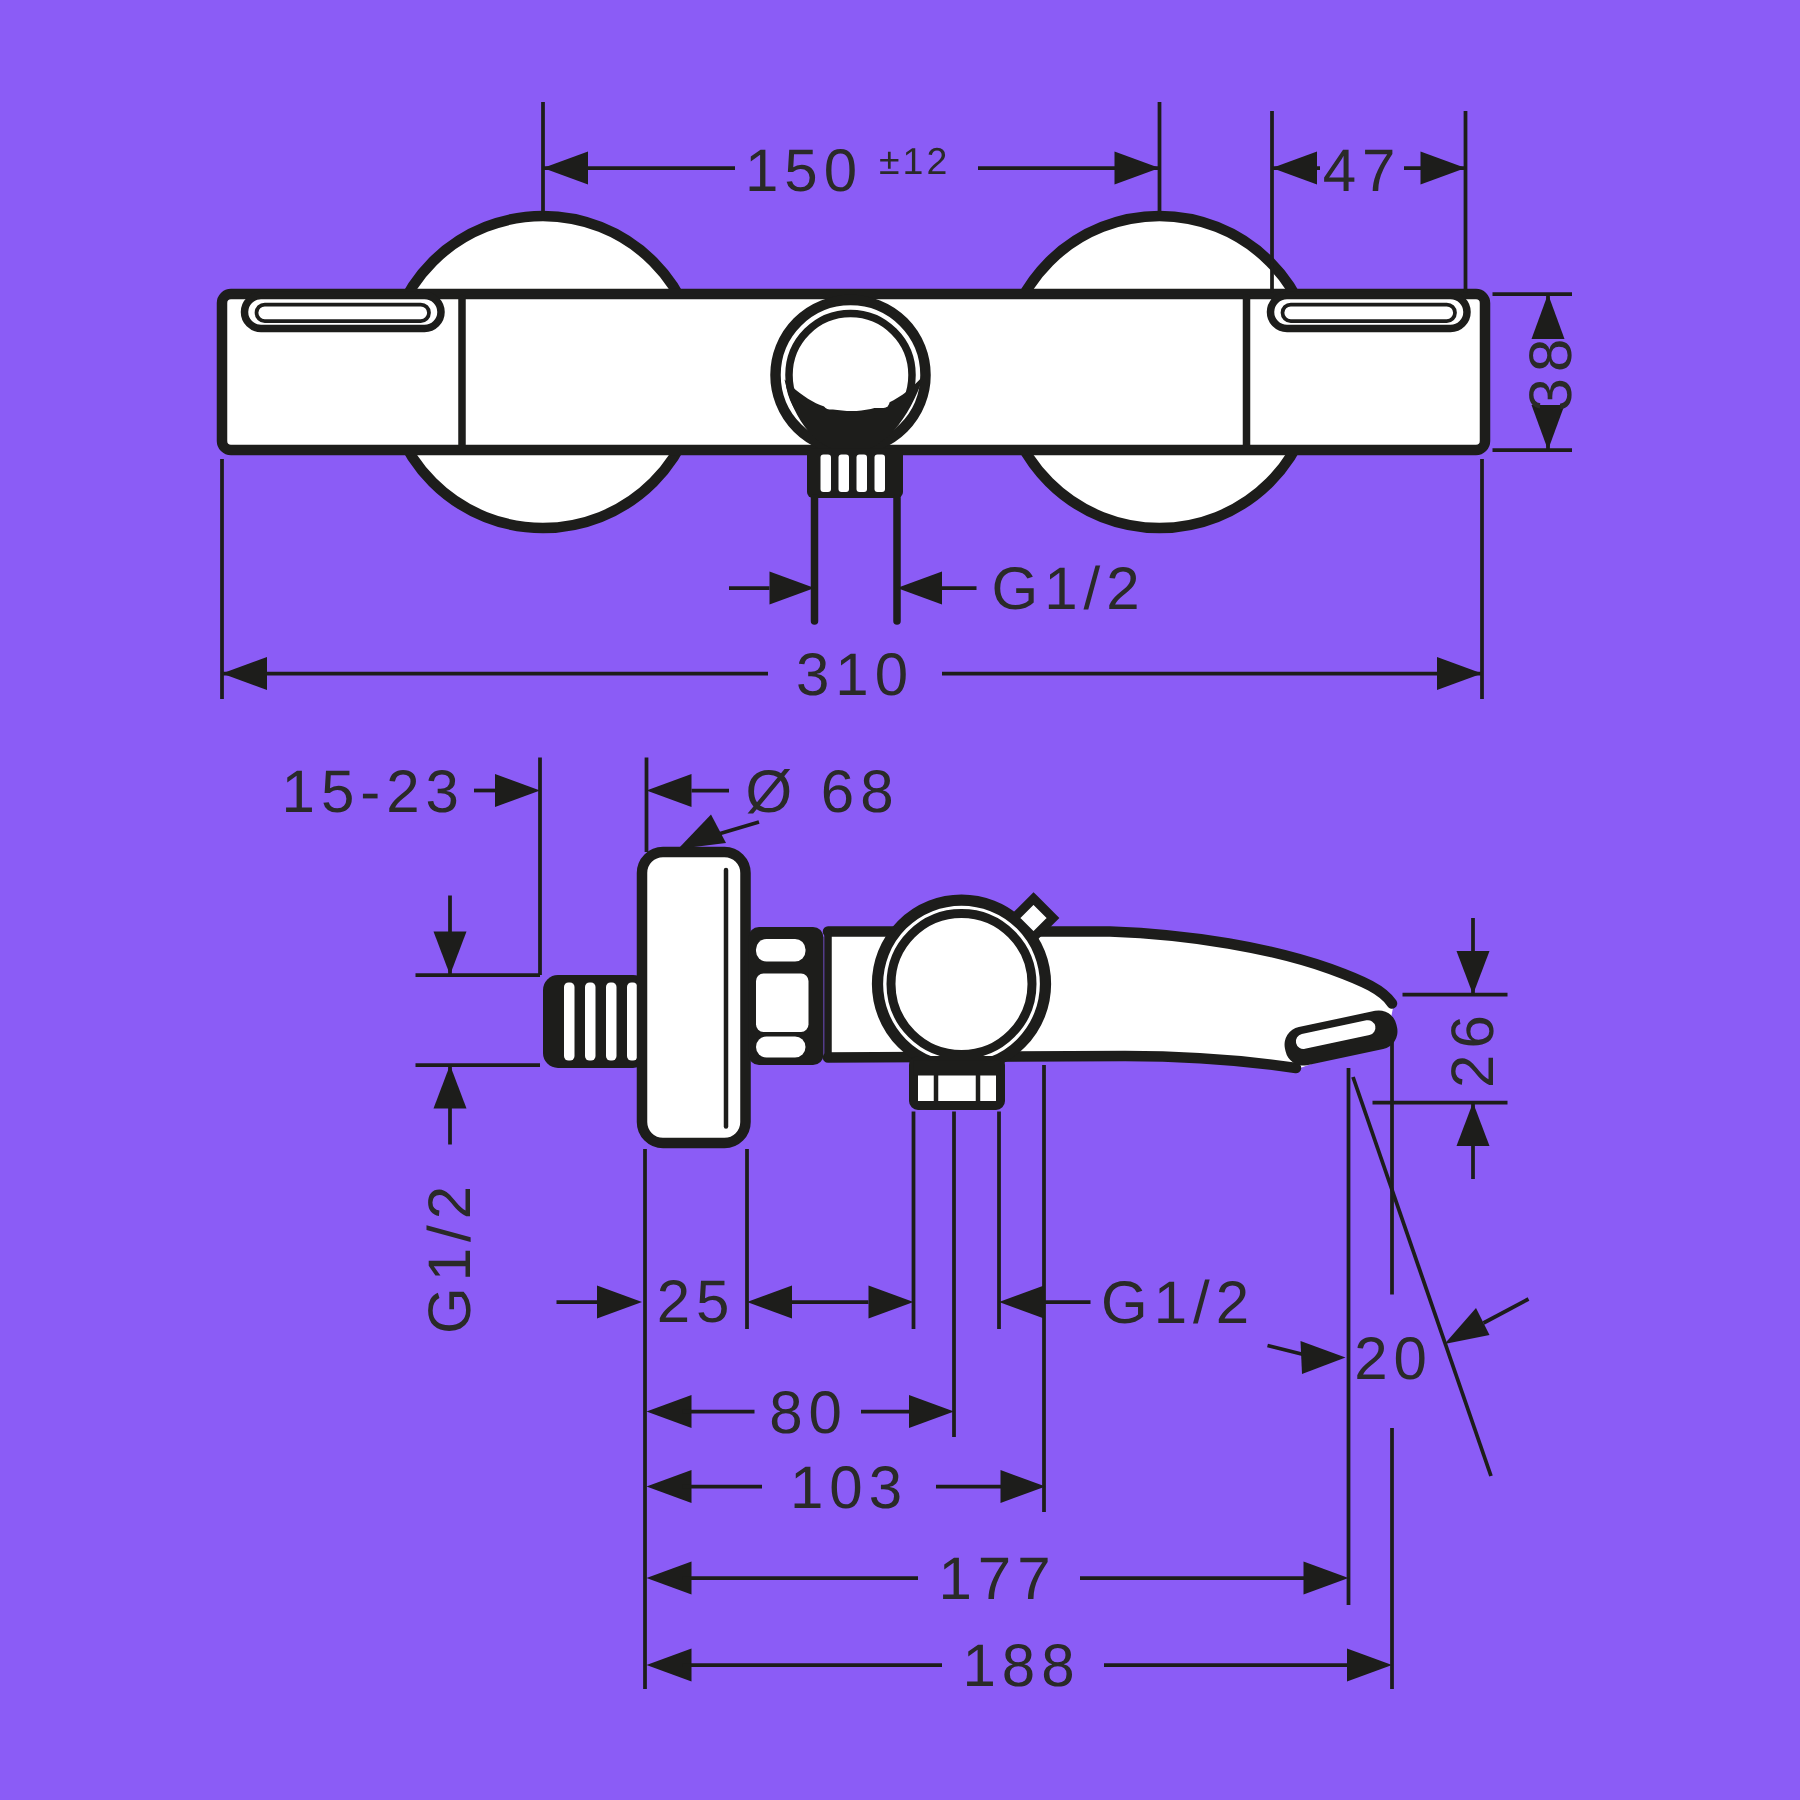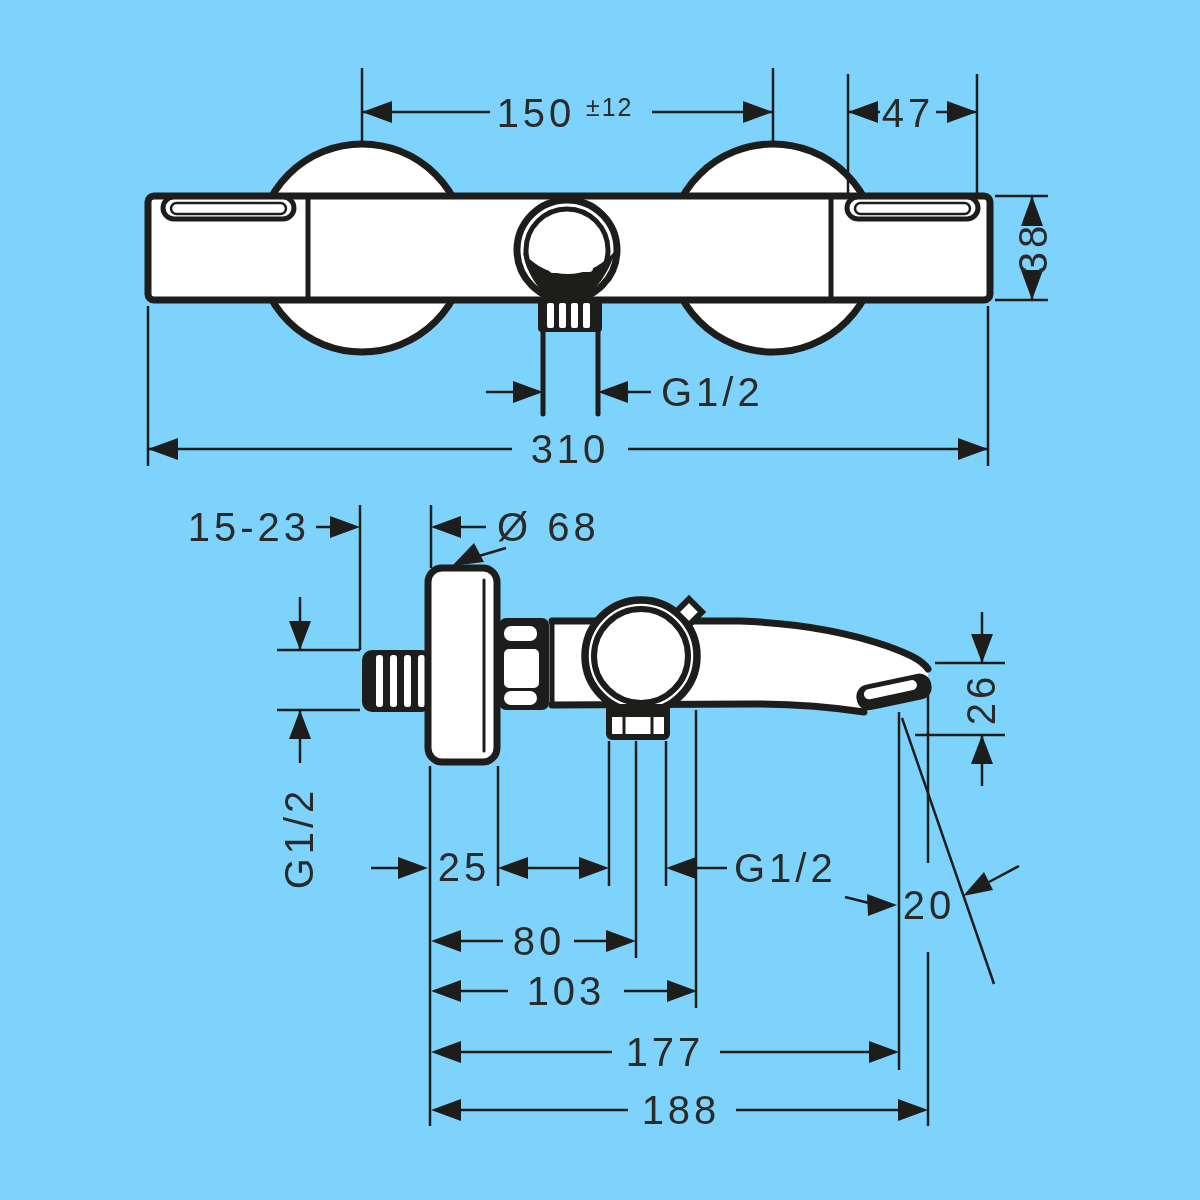--- a/index.html
+++ b/index.html
@@ -1,16 +1,16 @@
 <!DOCTYPE html>
 <html><head>
 <meta charset="utf-8">
 <style>
   html,body{margin:0;padding:0;background:#ffffff;}
-  .page{width:1200px;height:1200px;background:#7dd3fc;position:relative;}
+  .page{width:1200px;height:1200px;background:#8b5cf6;position:relative;}
   svg{display:block;}
   .ln{stroke:#1d1d1b;stroke-width:2.5;fill:none;}
   .b7{stroke:#1d1d1b;stroke-width:7;fill:none;stroke-linecap:round;stroke-linejoin:round;}
   .b5{stroke:#1d1d1b;stroke-width:5;fill:none;stroke-linecap:round;}
   .b3{stroke:#1d1d1b;stroke-width:3;fill:none;stroke-linecap:round;}
   .wf{fill:#ffffff;}
   .bf{fill:#1d1d1b;}
   .ah{fill:#1d1d1b;stroke:none;}
   .dim{font-family:"Liberation Sans",sans-serif;font-size:40px;letter-spacing:4px;fill:#2a2a28;}
   .dim-small{font-family:"Liberation Sans",sans-serif;font-size:25px;letter-spacing:2px;fill:#2a2a28;}

